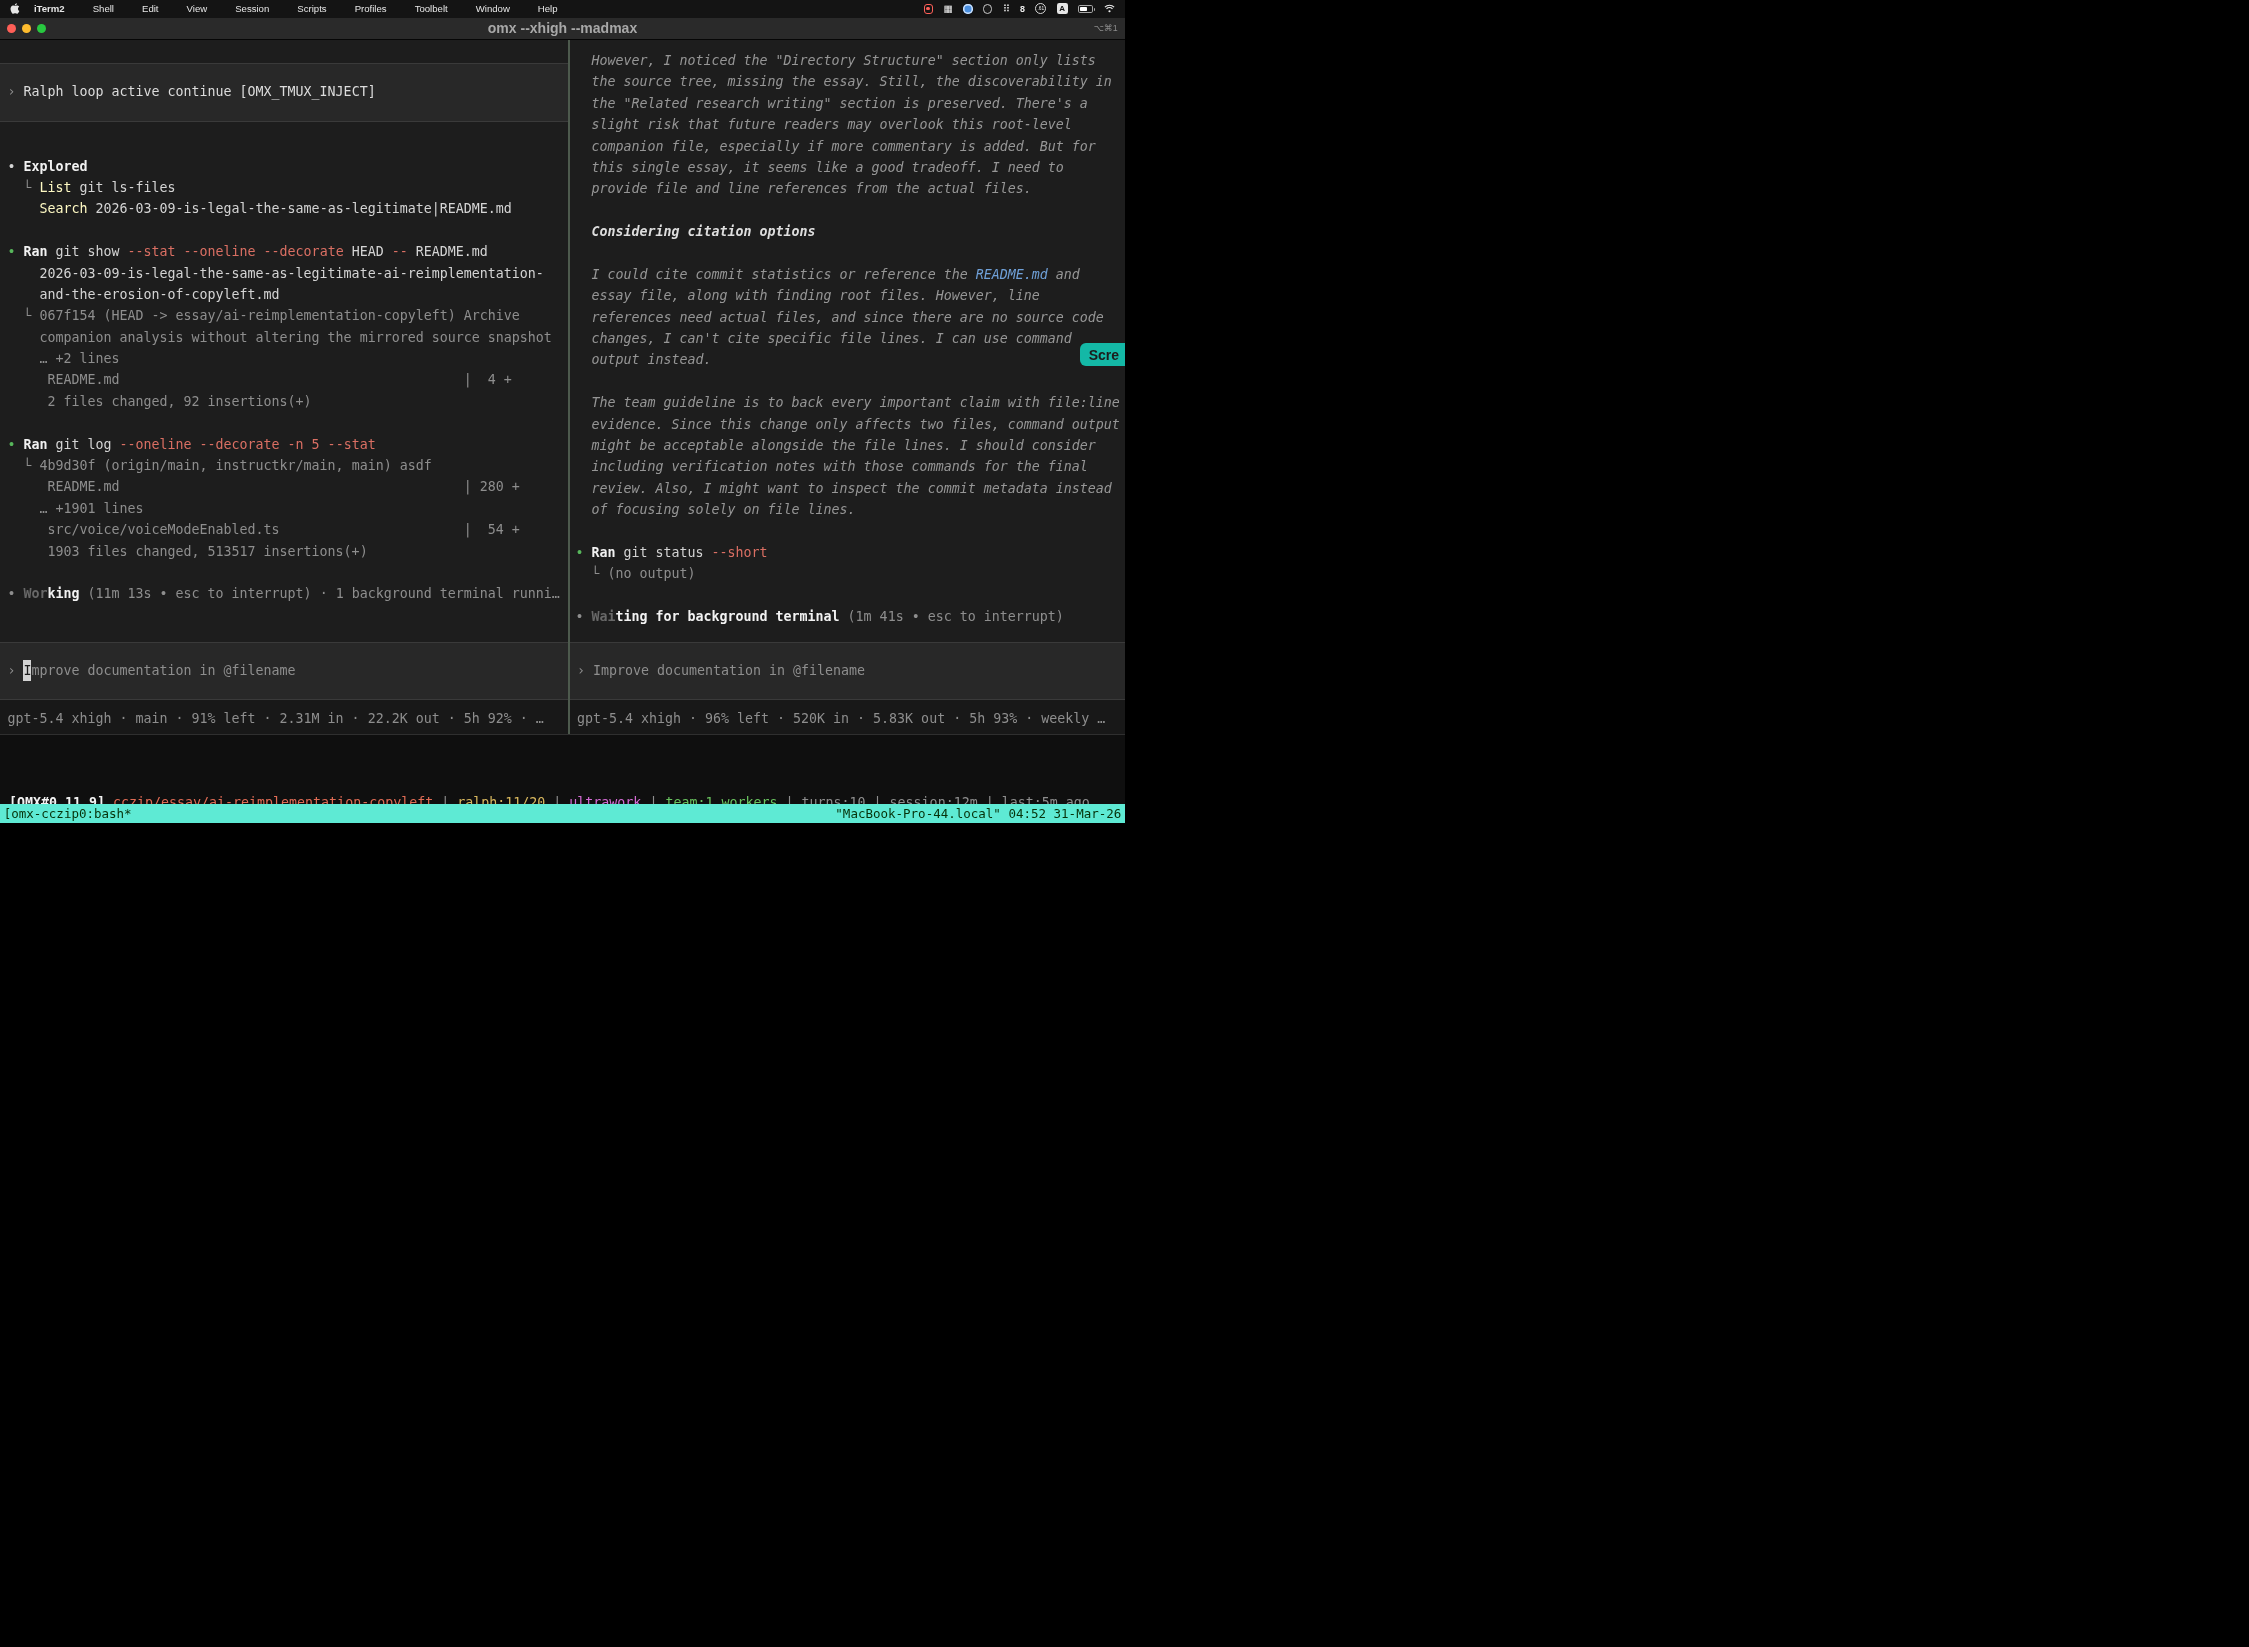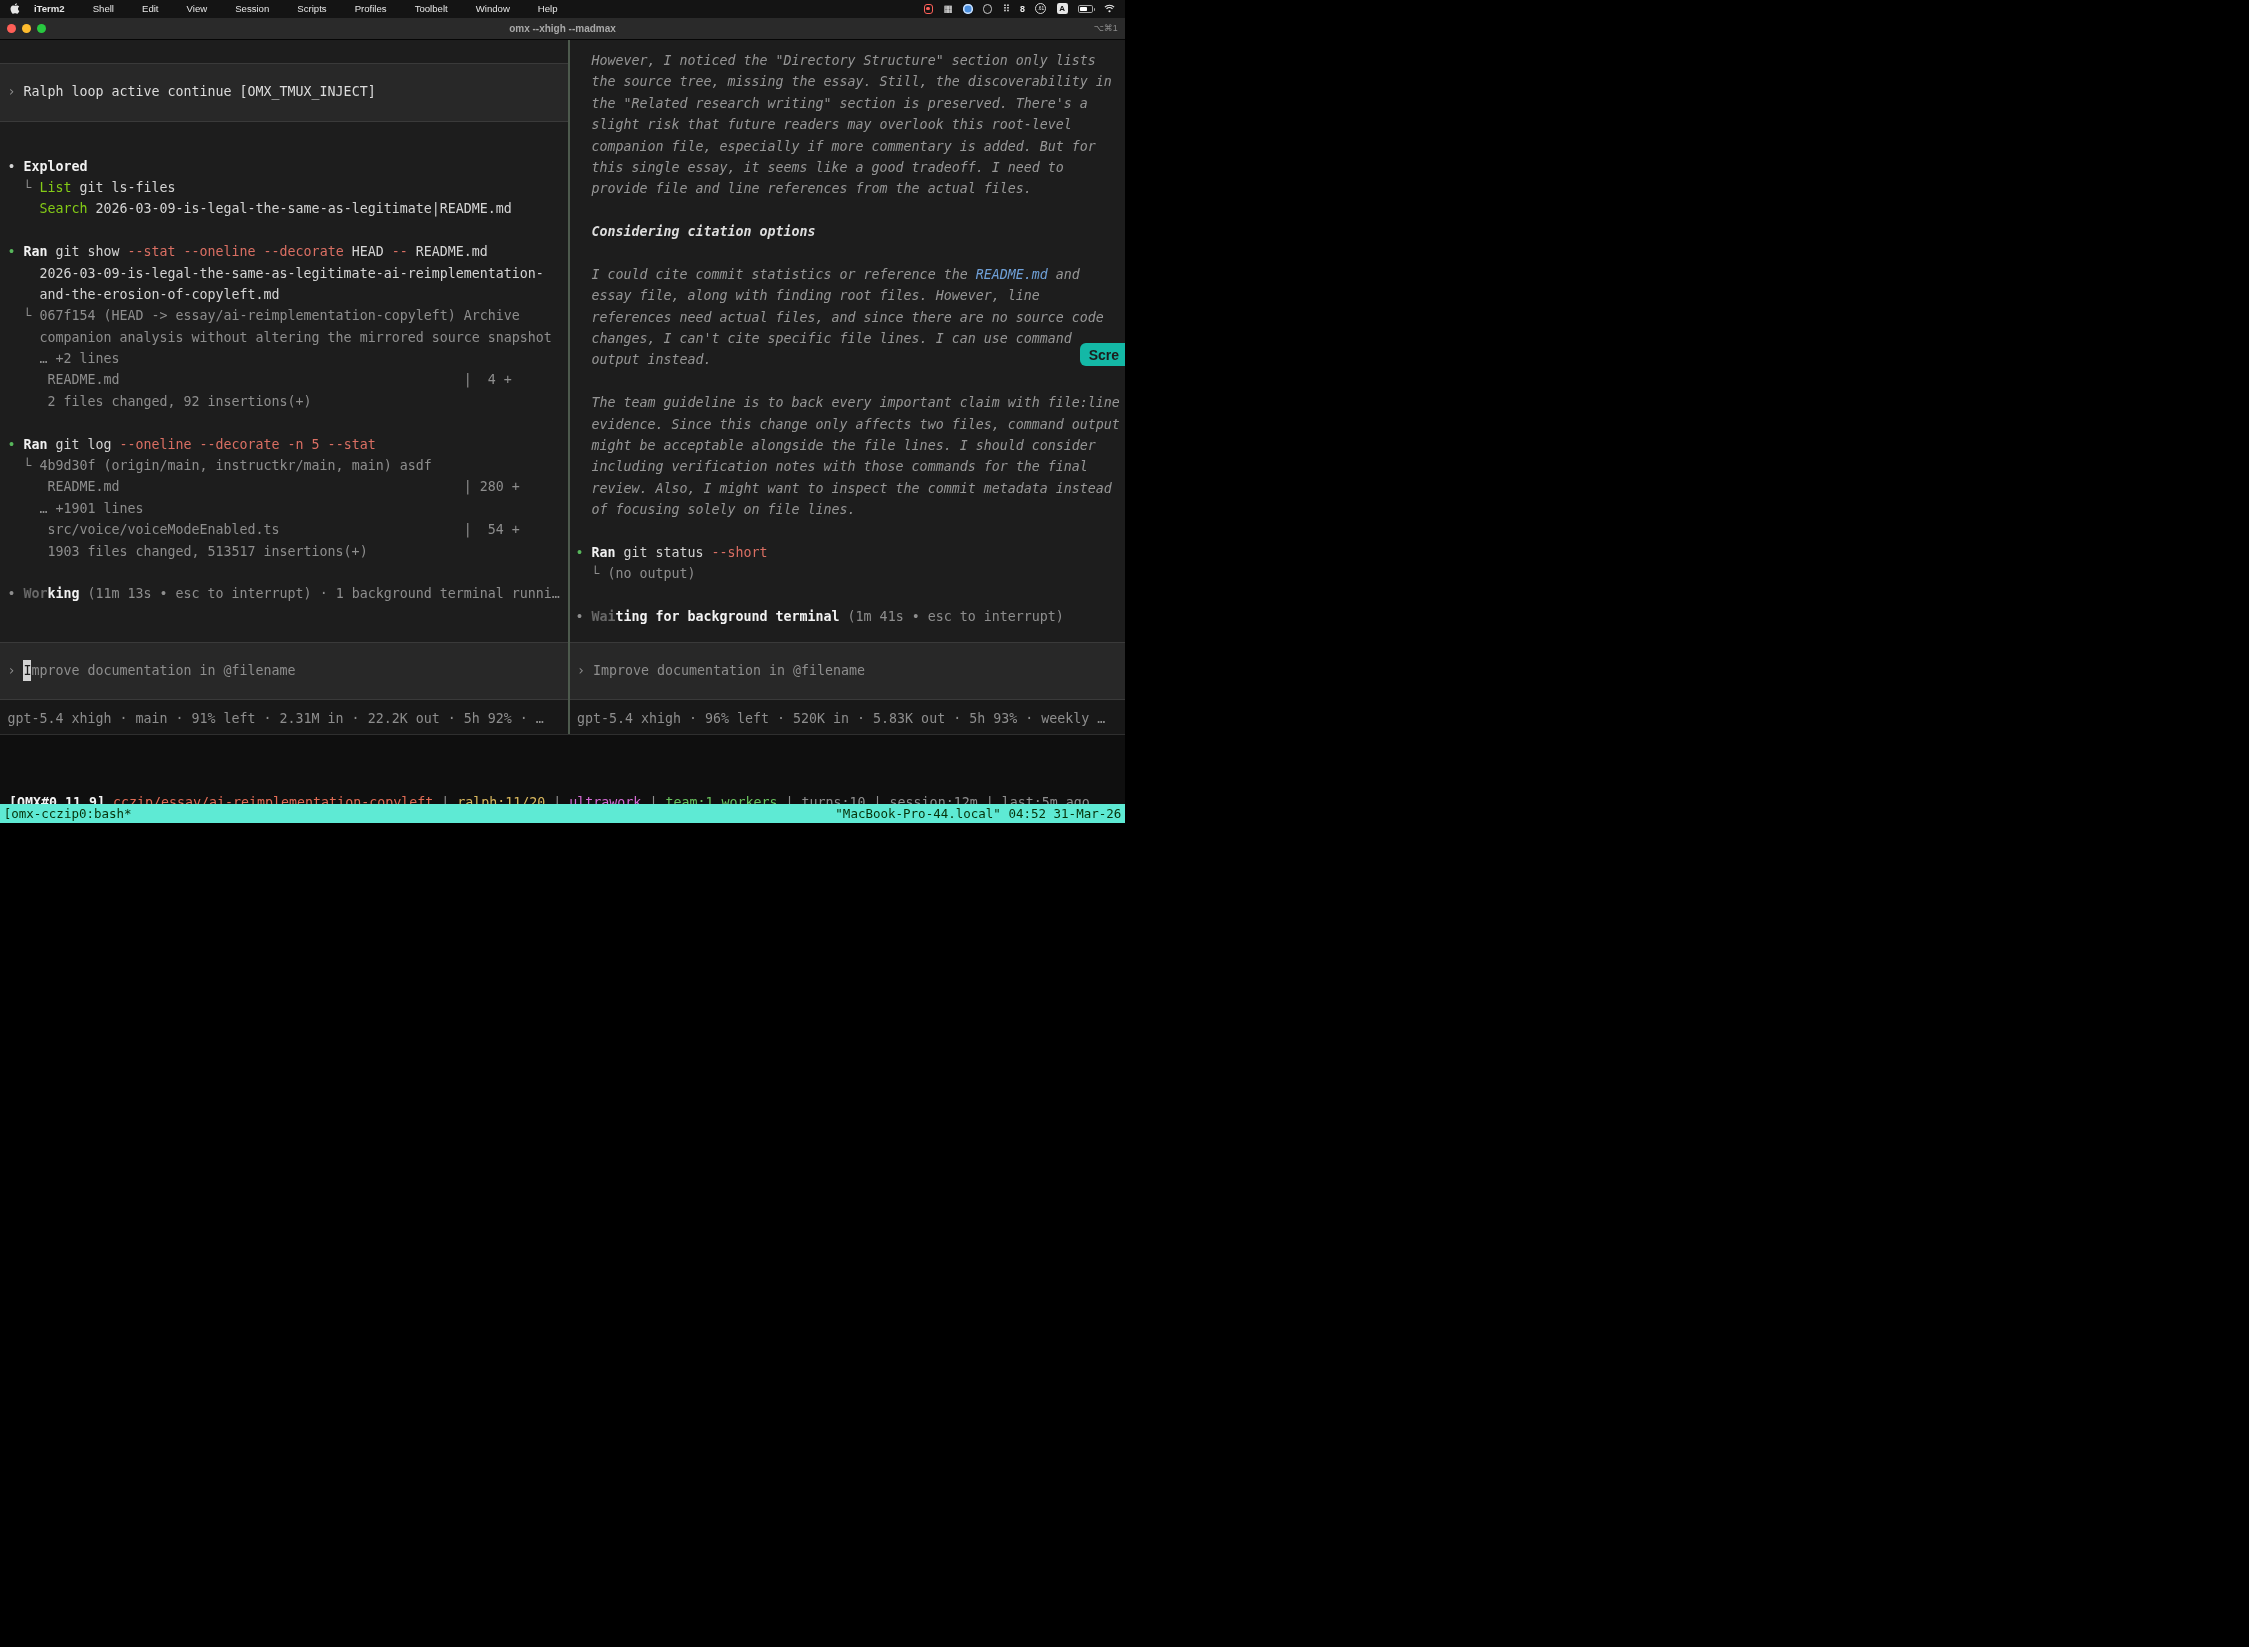--- a/index.html
+++ b/index.html
@@ -26,21 +26,21 @@
   .ic-batt{width:15.5px;height:7.4px;border:0.7px solid #a8a8a8;border-radius:1.8px;position:relative;padding:0.7px;justify-content:flex-start}
   .ic-batt::after{content:"";position:absolute;right:-3px;top:1.5px;width:1.8px;height:3.7px;background:#a8a8a8;border-radius:0 1.5px 1.5px 0}
   .batt-fill{display:block;width:60%;height:100%;background:#fff;border-radius:0.7px}
 
   
   .titlebar{height:22px;background:#2a2a2a;border-bottom:0.7px solid #060606;display:flex;align-items:center;position:relative;
     font-family:"Liberation Sans","DejaVu Sans",sans-serif}
   .lights{display:flex;gap:5.9px;padding-left:7.4px;z-index:2}
   .light{width:8.9px;height:8.9px;border-radius:50%}
   .light-red{background:#ff5f57}.light-yellow{background:#febc2e}.light-green{background:#28c840}
-  .tb-title{position:absolute;left:0;right:0;text-align:center;color:#a8a8a8;font-size:10px;font-weight:bold}
+  .tb-title{position:absolute;left:0;right:0;text-align:center;color:#a8a8a8;font-size:14px;font-weight:bold}
   .tb-right{margin-left:auto;padding-right:7.4px;color:#8c8c8c;font-size:8.9px;z-index:2}
 
   
   .panes{display:flex;height:695px;border-bottom:0.7px solid #2f2f2f}
   .pane{background:#1d1d1d;display:flex;flex-direction:column;font-size:13.3px;line-height:21.4px;white-space:pre;overflow:hidden}
   .pane-left{width:568px}
   .divider{width:1.5px;background:#4d5a4d}
   .pane-right{flex:1}
   .tline{height:21.4px}
   .left-top{padding:7.4px 5.9px 0 7.4px;flex:0 0 auto}
@@ -52,21 +52,21 @@
     display:flex;align-items:center;padding-left:7.4px;flex:0 0 auto}
   .pane-status{height:34px;padding:8px 5.9px 0 7.4px;background:#181818;color:#8e8e8e;flex:0 0 auto;overflow:hidden}
 
   
   .sg-fg{color:#d4d4d4}
   .sg-dim{color:#8e8e8e}
   .sg-dimB{color:#686868;font-weight:bold}
   .sg-boldW{color:#f2f2f2;font-weight:bold}
   .sg-grn{color:#57b65b}
   .sg-grn2{color:#69c25f}
-  .sg-blue{color:#84cc16}
+  .sg-blue{color:#fef9c3}
   .sg-red{color:#da6f63}
   .sg-it{color:#969696;font-style:italic}
   .sg-itBlue{color:#6fa0d8;font-style:italic}
   .sg-bit{color:#dedede;font-style:italic;font-weight:bold}
   .sg-orange{color:#e06c55}
   .sg-yellow{color:#d8b85f}
   .sg-pink{color:#d46bd4}
 
   .prompt{color:#8e8e8e}
   .queued-text{color:#dcdcdc}

